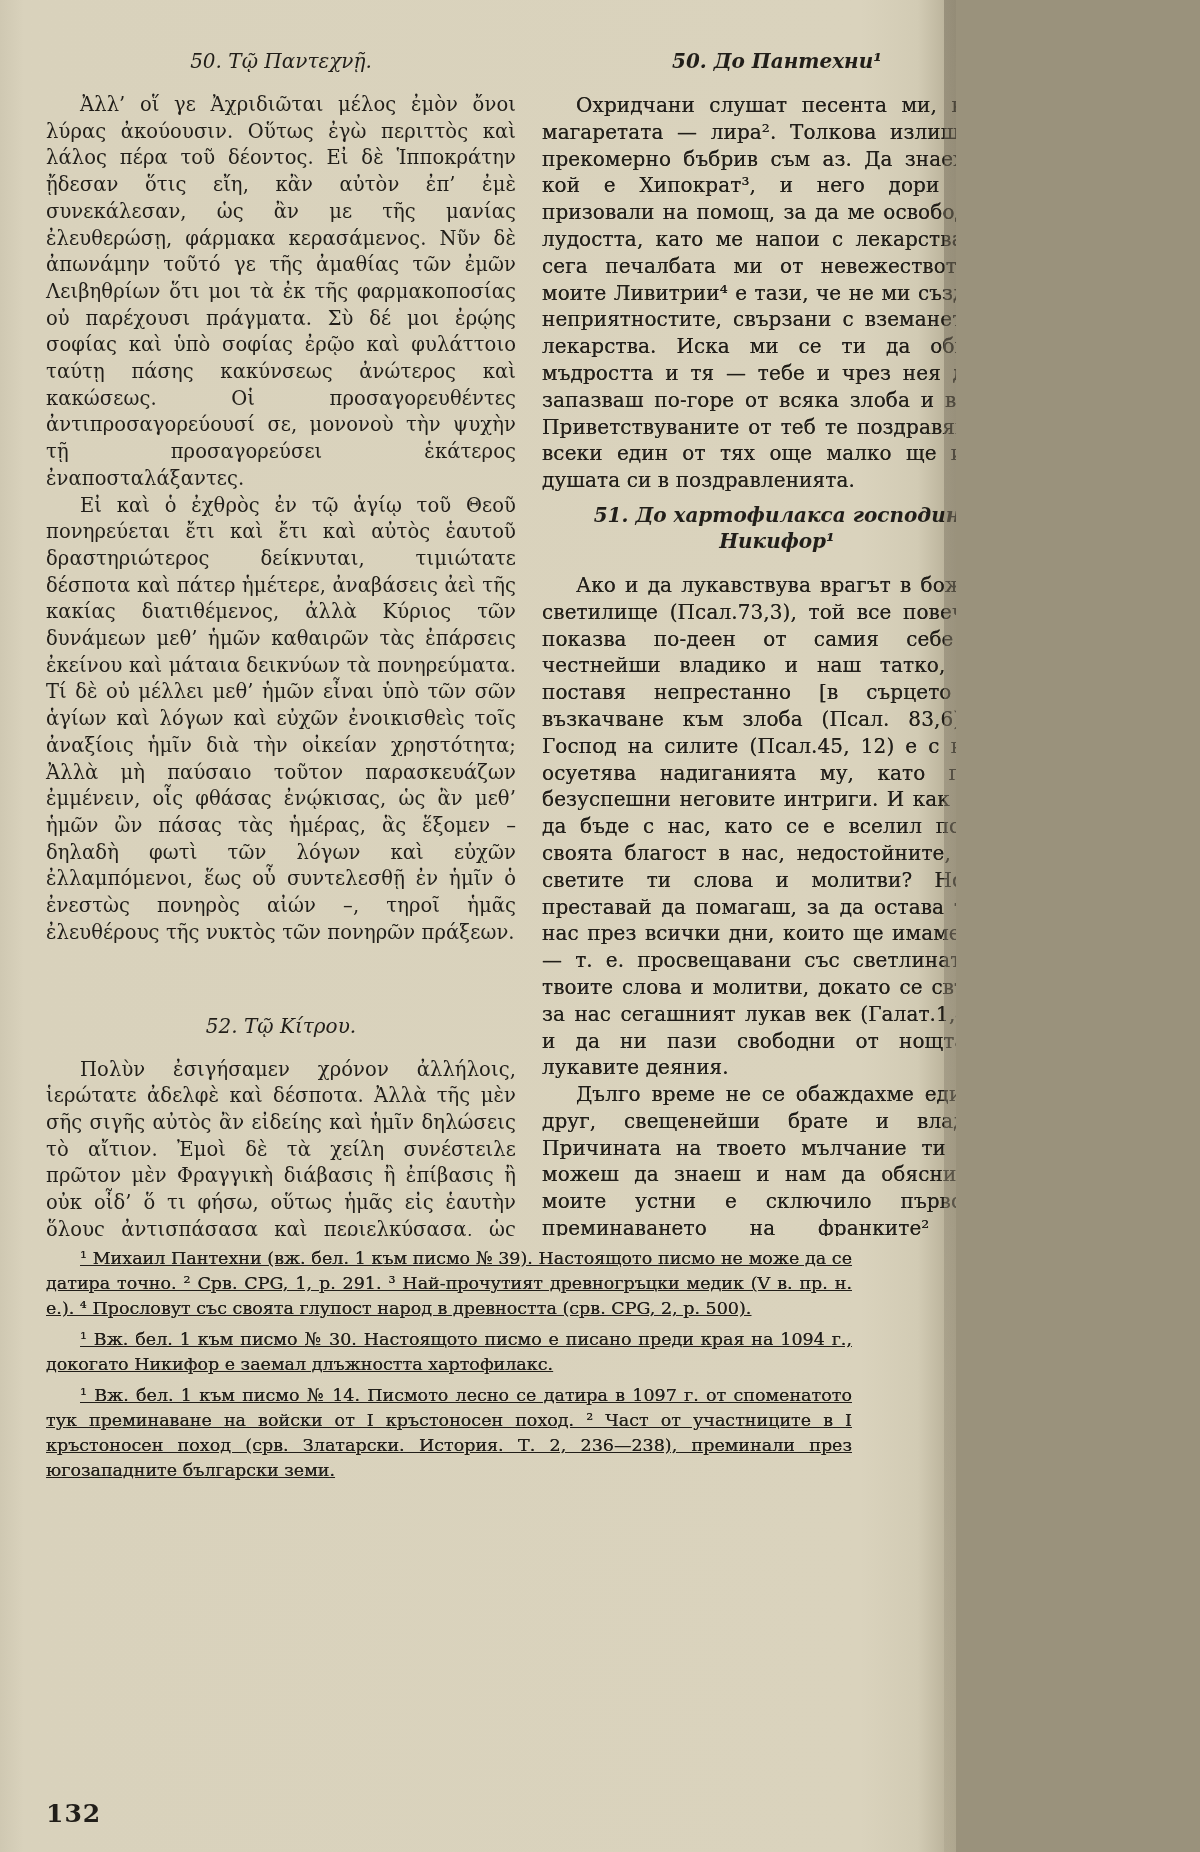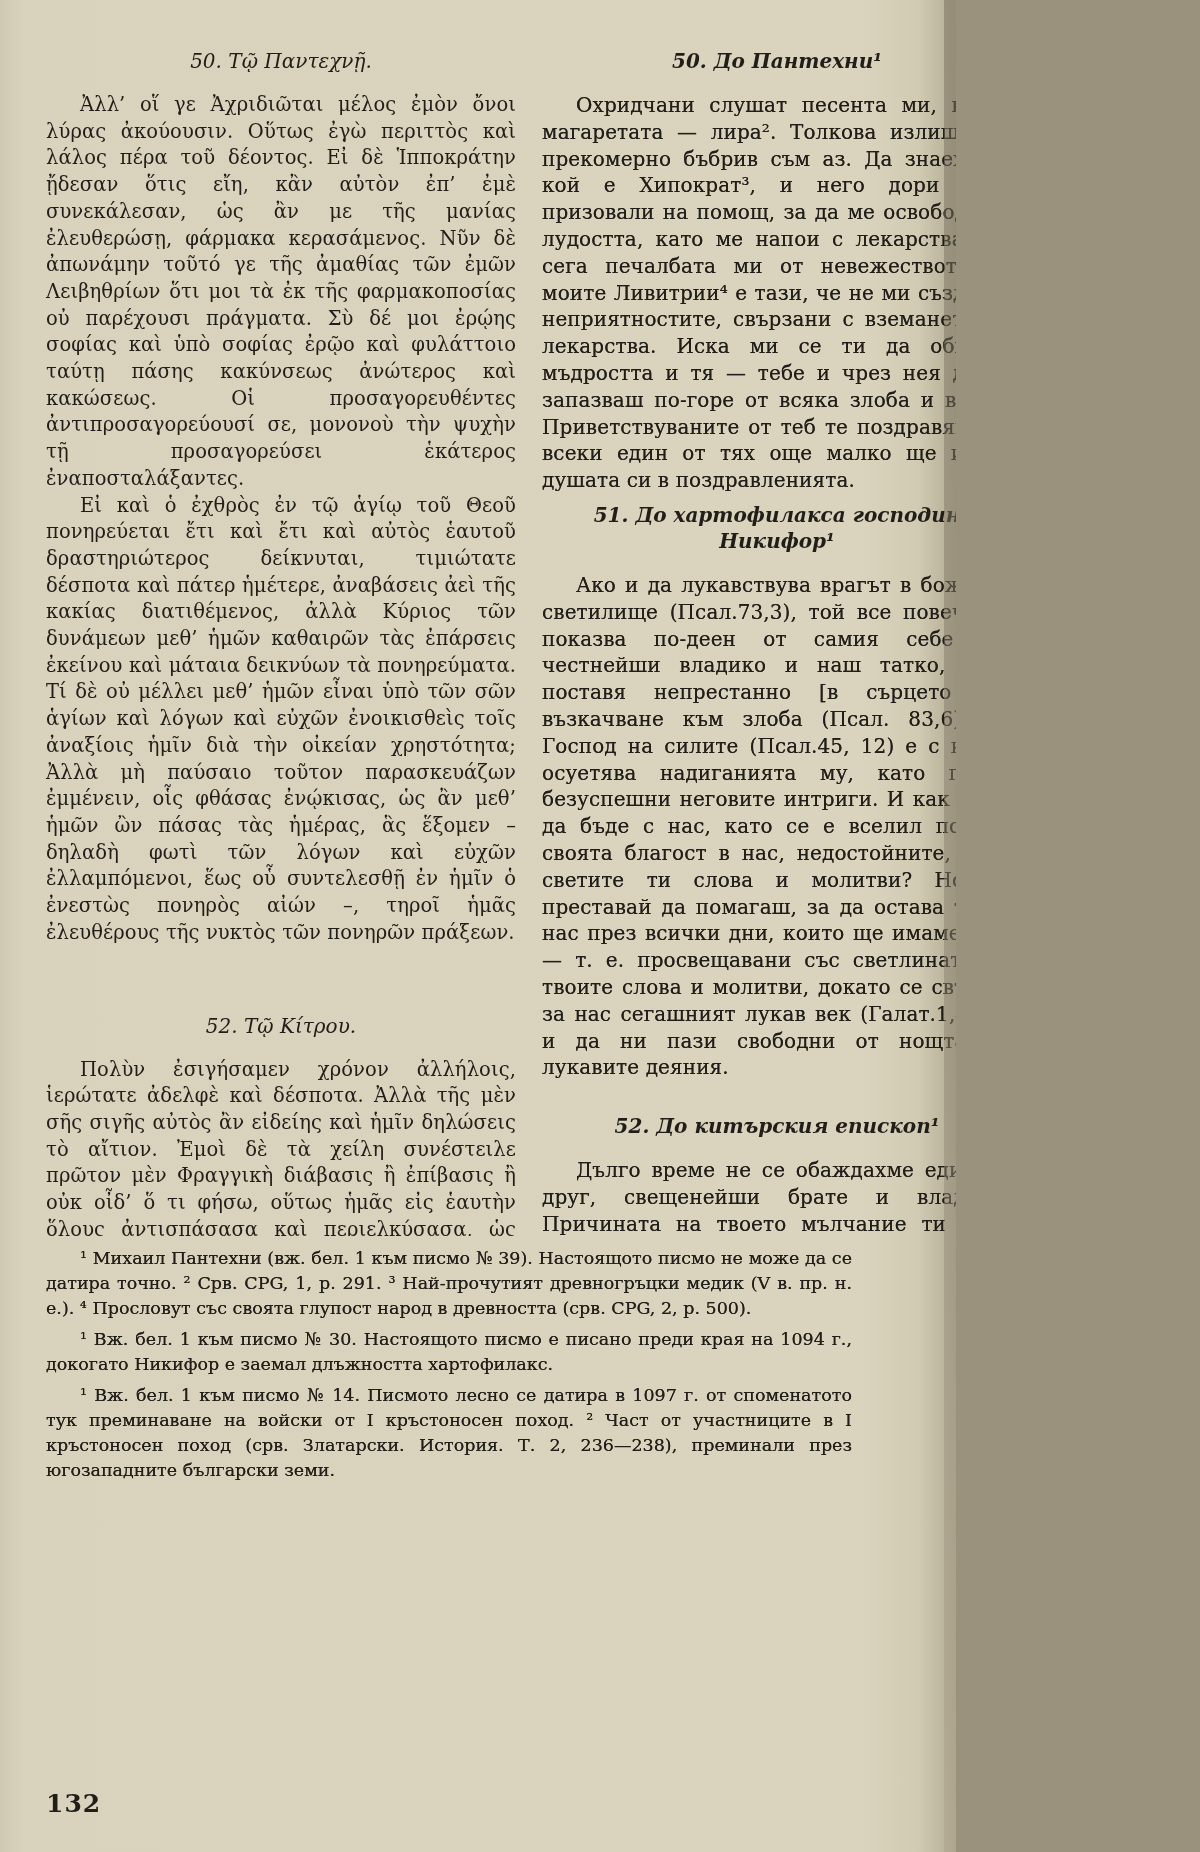--- a/index.html
+++ b/index.html
@@ -51,34 +51,35 @@
     text-shadow:0 0 .6px rgba(33,30,25,.85);
   }
 
   .col-greek section:nth-child(2) .heading { margin-top:30px; }
   .col-greek section:nth-child(3) .heading { margin-top:66px; }
   .col-bg   section:nth-child(2) .heading { }
   .col-bg   section:nth-child(3) .heading { margin-top:32px; }
 
   .footnotes {
     padding:10px 104px 0 46px;
+    text-decoration:underline;
   }
   .footnotes p {
     font-size:17.5px;
     line-height:1.43;
     text-align:justify;
     text-indent:34px;
     text-shadow:0 0 .6px rgba(33,30,25,.9);
     margin-bottom:5px;
   }
   .footnotes p + p { margin-top:6px; }
 
   .page-number {
     position:absolute;
-    left:46px; bottom:34px;
+    left:46px; bottom:24px;
     font-size:25px;
     font-weight:bold;
     letter-spacing:1px;
   }
 </style>
 </head>
 <body>
 
 <div class="page">
 
@@ -101,21 +102,20 @@
     <div class="col col-bg">
       <section class="letter">
         <h2 class="heading">50. До Пантехни¹</h2>
         <p class="body">Охридчани слушат песента ми, както магаретата — лира². Толкова излишно и прекомерно бъбрив съм аз. Да знаеха те кой е Хипократ³, и него дори биха призовали на помощ, за да ме освободи от лудостта, като ме напои с лекарства. Но сега печалбата ми от невежеството на моите Ливитрии⁴ е тази, че не ми създават неприятностите, свързани с вземането на лекарства. Иска ми се ти да обичаш мъдростта и тя — тебе и чрез нея да се запазваш по-горе от всяка злоба и вреда. Приветствуваните от теб те поздравяват и всеки един от тях още малко ще излее душата си в поздравленията.</p>
       </section>
       <section class="letter">
         <h2 class="heading">51. До хартофилакса господин Никифор¹</h2>
         <p class="body">Ако и да лукавствува врагът в божието светилище (Псал.73,3), той все повече се показва по-деен от самия себе си, честнейши владико и наш татко, като поставя непрестанно [в сърцето си] възкачване към злоба (Псал. 83,6), но Господ на силите (Псал.45, 12) е с нас и осуетява надиганията му, като прави безуспешни неговите интриги. И как няма да бъде с нас, като се е вселил поради своята благост в нас, недостойните, чрез светите ти слова и молитви? Но не преставай да помагаш, за да остава той в нас през всички дни, които ще имаме още — т. е. просвещавани със светлината на твоите слова и молитви, докато се свърши за нас сегашният лукав век (Галат.1,4), — и да ни пази свободни от нощта на лукавите деяния.</p>
       </section>
       <section class="letter">
-        <h2 class="heading">52. До китърския епископ¹</h2>
         <p class="body">Дълго време не се обаждахме един на друг, свещенейши брате и владико! Причината на твоето мълчание ти само можеш да знаеш и нам да обясниш. А моите устни е сключило първо — преминаването на франките² или нашествието, или какво друго да кажа не зная, което така ни занимаваше и отвличаше, че дори сами себе си не чувствувахме. Толкова се бяхме опили от горчивата му чаша и бяхме изпаднали в странно състояние или, по-добре да кажа: като изпихме предназначената за грешниците утайка</p>
       </section>
     </div>
 
   </main>
 
   <footer class="footnotes">
     <p>¹ Михаил Пантехни (вж. бел. 1 към писмо № 39). Настоящото писмо не може да се датира точно.  ² Срв. CPG, 1, p. 291.  ³ Най-прочутият древногръцки медик (V в. пр. н. е.).  ⁴ Прословут със своята глупост народ в древността (срв. CPG, 2, p. 500).</p>
     <p>¹ Вж. бел. 1 към писмо № 30. Настоящото писмо е писано преди края на 1094 г., докогато Никифор е заемал длъжността хартофилакс.</p>
     <p>¹ Вж. бел. 1 към писмо № 14. Писмото лесно се датира в 1097 г. от споменатото тук преминаване на войски от I кръстоносен поход.  ² Част от участниците в I кръстоносен поход (срв. Златарски. История. Т. 2, 236—238), преминали през югозападните български земи.</p>

